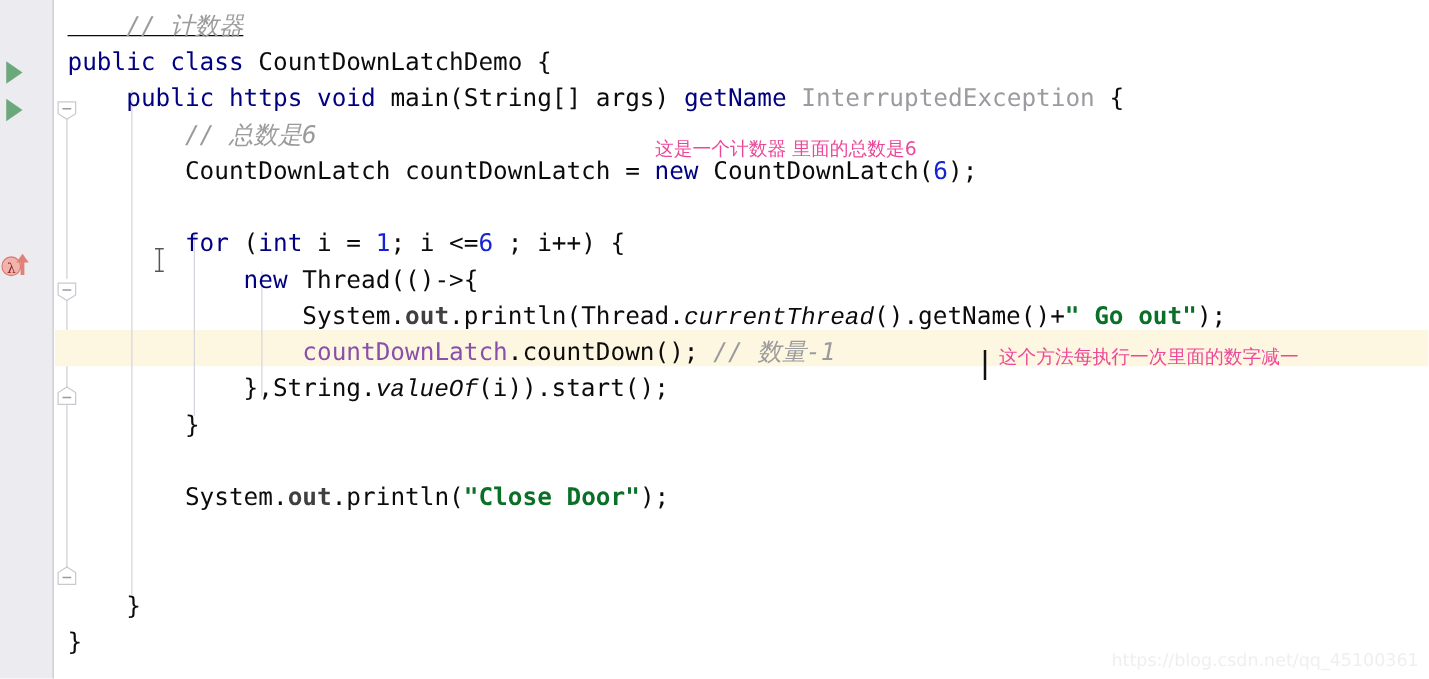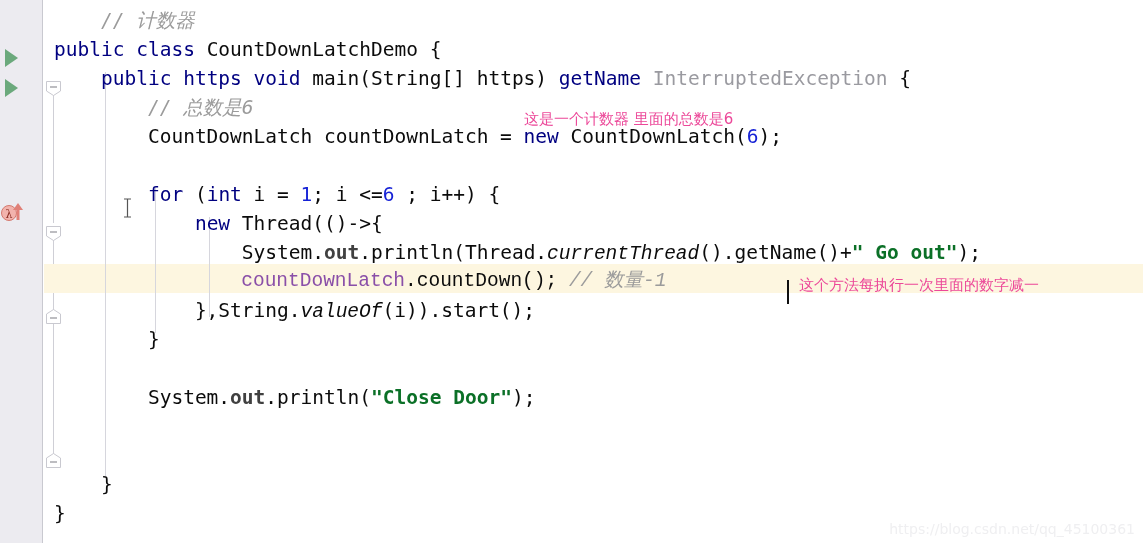--- a/index.html
+++ b/index.html
@@ -188,30 +188,30 @@
 
   <div class="code">
 
     <div class="hl-band" id="hl-band" style="top: 264px;"></div>
 
     <div class="indent-guide" style="left:61px;  top:72px;  height:404px;"></div>
     <div class="indent-guide" style="left:111px; top:188px; height:145px;"></div>
     <div class="indent-guide" style="left:165px; top:217px; height:100px;"></div>
 
     <div id="lines-host">
-        <div class="line" style="top: 6px; left: 10px;"><span>    </span><span class="cmt">// 计数器</span></div>
+        <div class="line" style="top: 6px; left: 10px; text-decoration: underline;"><span>    </span><span class="cmt">// 计数器</span></div>
         <div class="line" style="top: 35px; left: 10px;"><span class="kw">public class</span><span> CountDownLatchDemo {</span></div>
-        <div class="line" style="top: 64px; left: 10px;"><span>    </span><span class="kw">public https void</span><span> main(String[] https) </span><span class="kw">getName</span><span class="dim"> InterruptedException</span><span> {</span></div>
+        <div class="line" style="top: 64px; left: 10px;"><span>    </span><span class="kw">public https void</span><span> main(String[] args) </span><span class="kw">getName</span><span class="dim"> InterruptedException</span><span> {</span></div>
         <div class="line" style="top: 93px; left: 10px;"><span>        </span><span class="cmt">// 总数是6</span></div>
         <div class="line" style="top: 122px; left: 10px;"><span>        CountDownLatch countDownLatch = </span><span class="kw">new</span><span> CountDownLatch(</span><span class="num">6</span><span>);</span></div>
         <div class="line" style="top: 151px; left: 10px;"> </div>
         <div class="line" style="top: 180px; left: 10px;"><span>        </span><span class="kw">for</span><span> (</span><span class="kw">int</span><span> i = </span><span class="num">1</span><span>; i &lt;=</span><span class="num">6</span><span> ; i++) {</span></div>
         <div class="line" style="top: 209px; left: 10px;"><span>            </span><span class="kw">new</span><span> Thread(()-&gt;{</span></div>
         <div class="line" style="top: 238px; left: 10px;"><span>                System.</span><span class="field">out</span><span>.println(Thread.</span><span class="static">currentThread</span><span>().getName()+</span><span class="str">" Go out"</span><span>);</span></div>
-        <div class="line" style="top: 267px; left: 10px; font-family: Liberation Mono, monospace;"><span>                </span><span class="var">countDownLatch</span><span>.countDown(); </span><span class="cmt">// 数量-1</span></div>
+        <div class="line" style="top: 267px; left: 10px;"><span>                </span><span class="var">countDownLatch</span><span>.countDown(); </span><span class="cmt">// 数量-1</span></div>
         <div class="line" style="top: 296px; left: 10px;"><span>            },String.</span><span class="static">valueOf</span><span>(i)).start();</span></div>
         <div class="line" style="top: 325px; left: 10px;"><span>        }</span></div>
         <div class="line" style="top: 354px; left: 10px;"> </div>
         <div class="line" style="top: 383px; left: 10px;"><span>        System.</span><span class="field">out</span><span>.println(</span><span class="str">"Close Door"</span><span>);</span></div>
         <div class="line" style="top: 412px; left: 10px;"> </div>
         <div class="line" style="top: 441px; left: 10px;"> </div>
         <div class="line" style="top: 470px; left: 10px;"><span>    }</span></div>
         <div class="line" style="top: 499px; left: 10px;"><span>}</span></div>
       </div>
 

